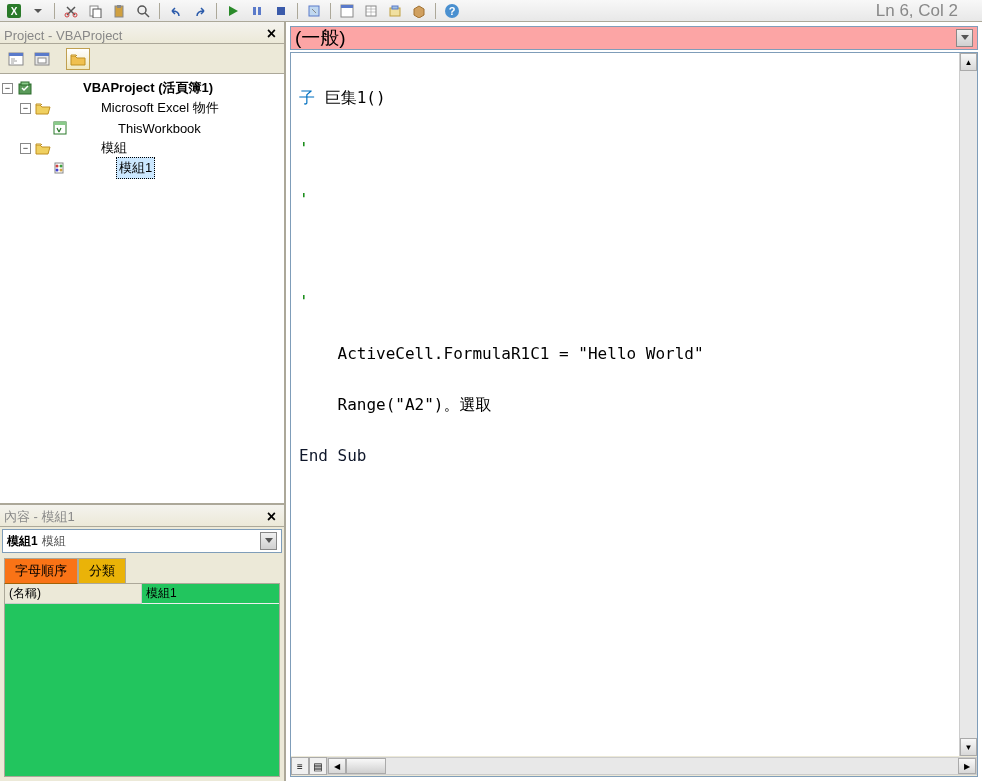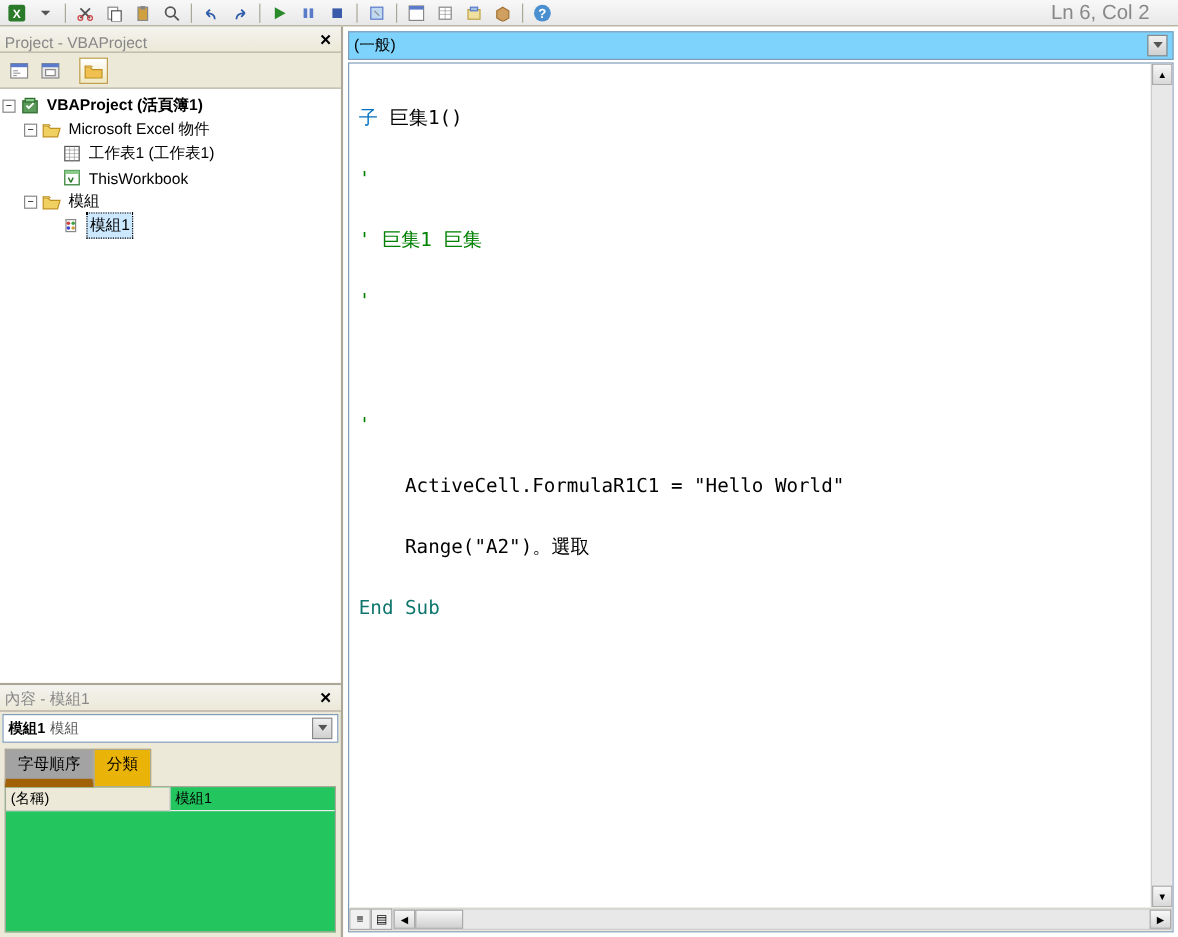--- a/index.html
+++ b/index.html
@@ -141,30 +141,31 @@
       width: 16px;
       height: 16px;
       margin-right: 4px;
       display: inline-flex;
       align-items: center;
       justify-content: center;
       flex-shrink: 0;
     }
     .tree-label {
       padding: 1px 2px;
+      margin-left: 44px;
     }
     .tree-label.selected {
       background: #cce8ff;
       border: 1px dotted #000;
     }
     .tree-label.bold { font-weight: bold; }
     
     
     .properties-panel {
-      height: 210px;
+      height: 276px;
       display: flex;
       flex-direction: column;
     }
     .prop-dropdown {
       height: 24px;
       margin: 2px;
       display: flex;
       align-items: center;
       background: #fff;
       border: 1px solid #7f9db9;
@@ -190,22 +191,22 @@
     .tab {
       padding: 3px 10px;
       border: 1px solid #aca899;
       background: #eab308;
       cursor: pointer;
       font-size: 13px;
       position: relative;
       top: 1px;
     }
     .tab.active {
-      background: #a3a3a3;
-      border-bottom: 7px solid #a16207;
+      background: #f97316;
+      border-bottom: 1px solid #a16207;
       z-index: 2;
     }
     .prop-grid {
       flex: 1;
       background: #22c55e;
       border: 1px solid #aca899;
       margin: 0 4px 4px 4px;
       overflow: auto;
     }
     .prop-row {
@@ -241,26 +242,26 @@
       padding: 4px;
     }
     .editor-dropdowns {
       display: flex;
       gap: 4px;
       margin-bottom: 2px;
     }
     .editor-dd {
       flex: 1;
       height: 24px;
-      background: #7dd3fc;
+      background: #fca5a5;
       border: 1px solid #7f9db9;
       display: flex;
       align-items: center;
       padding: 0 4px;
-      font-size: 13px;
+      font-size: 19px;
     }
     .editor-dd .arrow {
       margin-left: auto;
       width: 17px;
       height: 18px;
       background: linear-gradient(to bottom, #f0f0f0, #d0d0d0);
       border: 1px solid #888;
       display: flex;
       align-items: center;
       justify-content: center;
@@ -283,21 +284,21 @@
       padding: 6px 8px;
       font-family: "Microsoft JhengHei", Consolas, monospace;
       font-size: 16px;
       line-height: 1.6;
       white-space: pre;
       overflow: auto;
     }
     .code-line { min-height: 25px; }
     .kw-sub { color: #0070c0; }
     .kw-comment { color: #008000; }
-    .kw-end { color: #0f766e; }
+    .kw-end { color: #0f172a; }
     
     .vscroll {
       width: 18px;
       background: #f0f0f0;
       border-left: 1px solid #ccc;
       display: flex;
       flex-direction: column;
     }
     .scroll-btn {
       height: 18px;
@@ -504,30 +505,20 @@
           <span class="tree-toggle">−</span>
           <span class="tree-icon">
             <svg width="16" height="14">
                 <path d="M1 4 L5 4 L7 6 L15 6 L13 13 L1 13 Z" fill="#f0d060" stroke="#c09020"></path>
                 <path d="M1 4 L1 3 L6 3 L7 4" fill="#f0e0a0" stroke="#c09020"></path>
               </svg>
           </span>
           <span class="tree-label">Microsoft Excel 物件</span>
         </div>
 
-        <div class="tree-node">
-          <span class="tree-indent" style="width:50px"></span>
-          <span class="tree-icon">
-            <svg width="16" height="14">
-                <rect x="2" y="1" width="12" height="12" fill="#fff" stroke="#555"></rect>
-                <path d="M2 4 L14 4 M2 7 L14 7 M2 10 L14 10 M6 1 L6 13 M10 1 L10 13" stroke="#888" stroke-width="0.5"></path>
-              </svg>
-          </span>
-          <span class="tree-label">工作表1 (工作表1)</span>
-        </div>
         <div class="tree-node">
           <span class="tree-indent" style="width:50px"></span>
           <span class="tree-icon">
             <svg width="16" height="14">
                 <rect x="2" y="1" width="12" height="12" fill="#fff" stroke="#2a7a2a"></rect>
                 <rect x="2" y="1" width="12" height="3" fill="#8aca8a"></rect>
                 <path d="M5 7 L7 11 M9 7 L7 11" stroke="#2a7a2a" stroke-width="1.2"></path>
               </svg>
           </span>
           <span class="tree-label">ThisWorkbook</span>
@@ -596,21 +587,20 @@
               <path d="M0 0 L4 5 L8 0" fill="#555"></path>
             </svg>
         </span>
       </div>
     </div>
     <div class="code-wrapper">
       <div class="code-body">
         <div class="code-content">
 <div class="code-line"><span class="kw-sub">子</span><span> 巨集1()</span></div>
 <div class="code-line"><span class="kw-comment">'</span></div>
-<div class="code-line"><span class="kw-comment">'</span><span class="kw-comment"> 巨集1 巨集</span></div>
 <div class="code-line"><span class="kw-comment">'</span></div>
 <div class="code-line">&nbsp;</div>
 <div class="code-line"><span class="kw-comment">'</span></div>
 <div class="code-line"><span>    ActiveCell.FormulaR1C1 = "Hello World"</span></div>
 <div class="code-line"><span>    Range("A2")。選取</span></div>
 <div class="code-line"><span class="kw-end">End Sub</span></div>
         </div>
         <div class="vscroll">
           <div class="scroll-btn">▲</div>
           <div class="scroll-track"></div>

